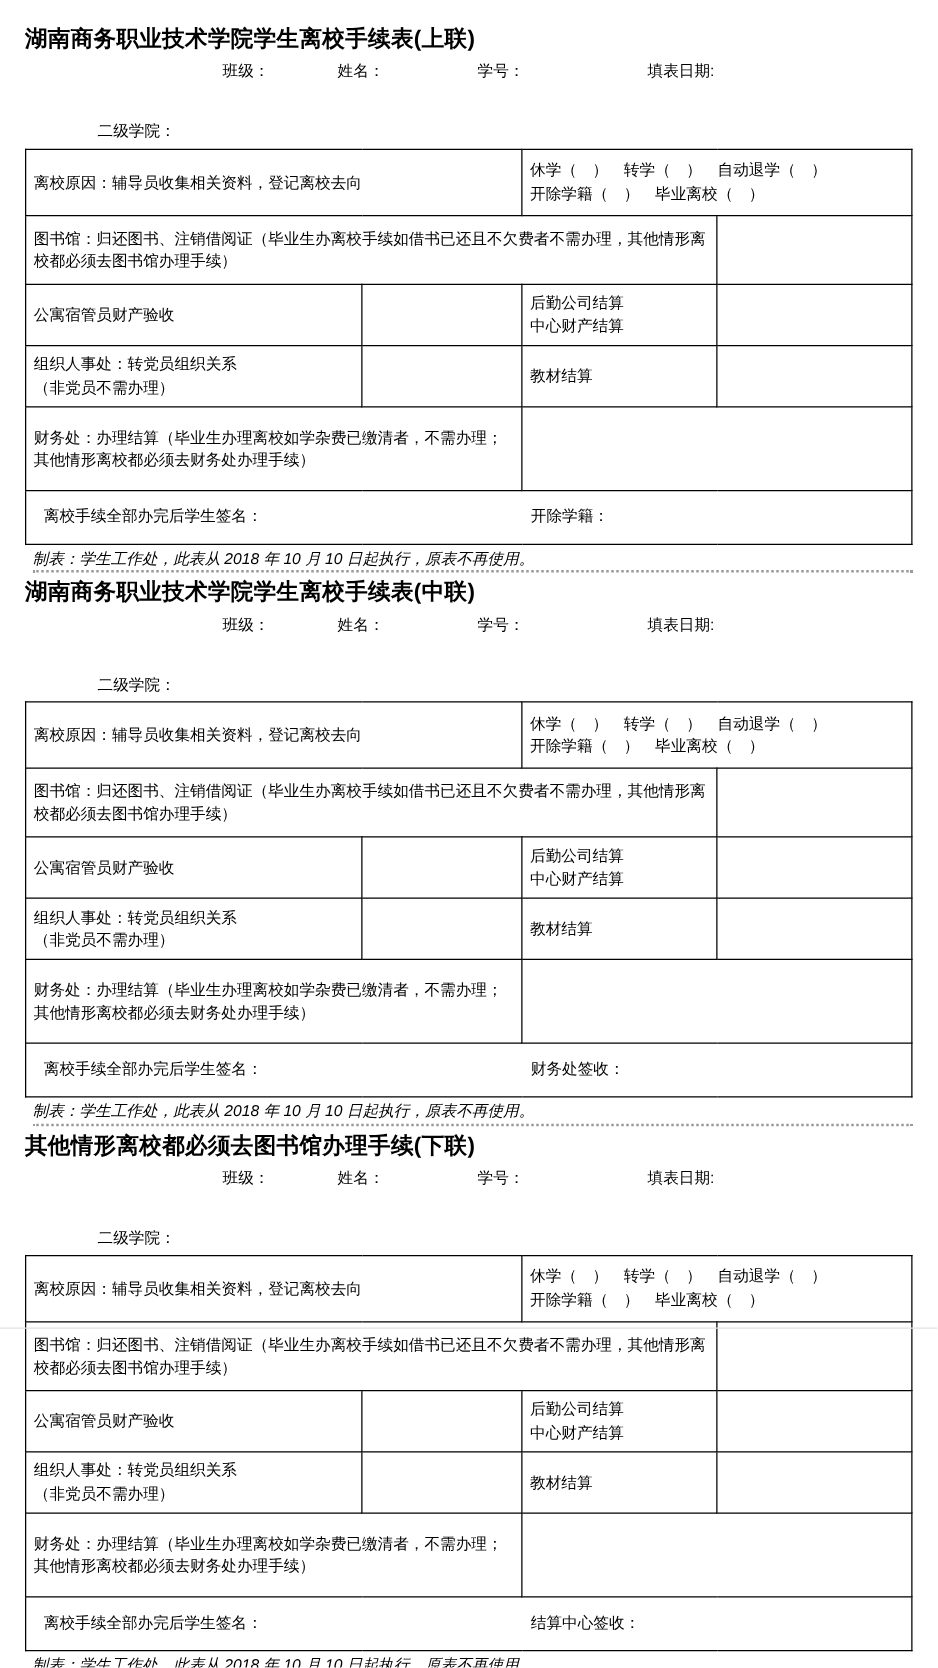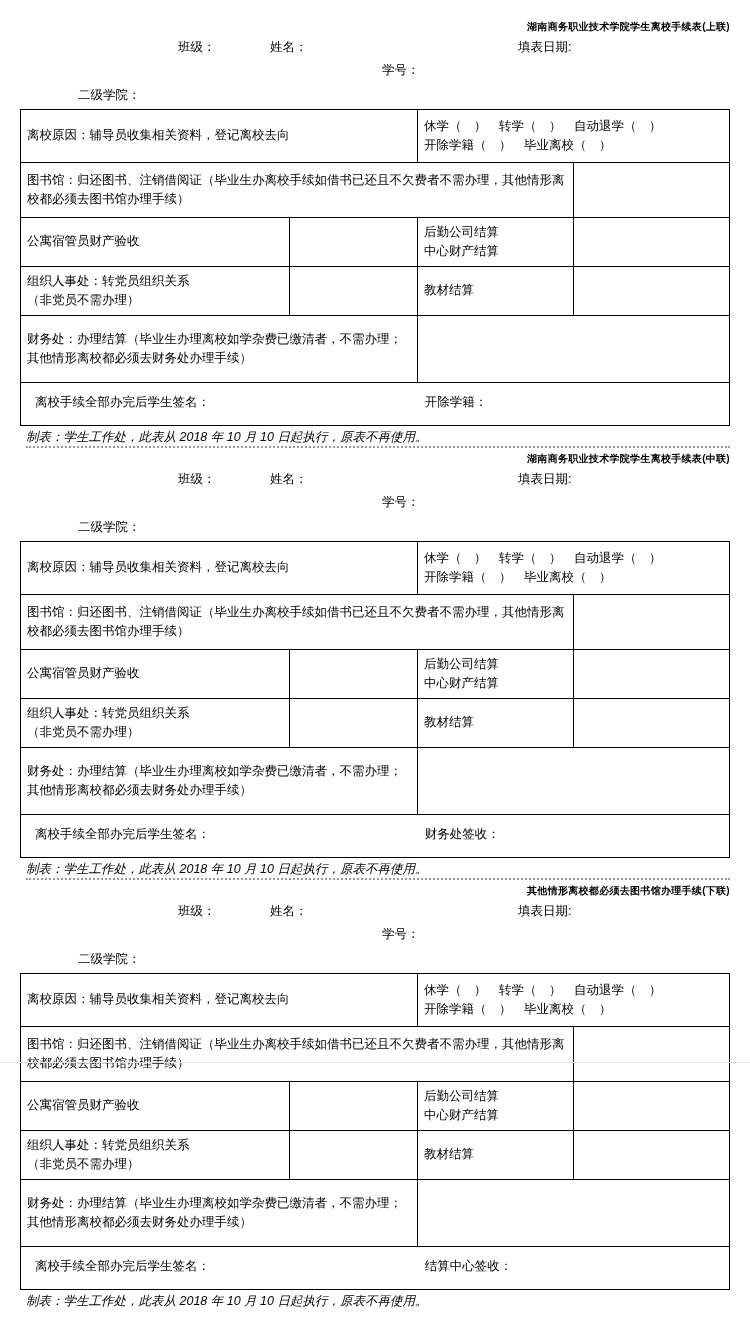--- a/index.html
+++ b/index.html
@@ -22,40 +22,40 @@
     box-sizing: border-box;
   }
   .doc-area {
     padding: 14px 20px 0 20px;
     box-sizing: border-box;
   }
   .form-block {
     margin-bottom: 2px;
   }
   .form-title {
-    text-align: right;
-    font-size: 10px;
+    text-align: left;
+    font-size: 18px;
     font-weight: bold;
     letter-spacing: 0.3px;
     margin: 6px 0 6px 0;
     line-height: 1.3;
   }
   .meta-row {
     display: flex;
     font-size: 12.5px;
     padding: 0 6px 4px 6px;
     line-height: 1.4;
   }
   .meta-cell {
     white-space: nowrap;
   }
   .meta-s1 { width: 100px; padding-left: 52px; margin-top: 48px; }
   .meta-s2 { width: 92px; }
   .meta-s3 { width: 112px; }
-  .meta-s4 { width: 136px; margin-top: 23px; }
+  .meta-s4 { width: 136px; }
   .meta-s5 { }
 
   table.form {
     width: 100%;
     border-collapse: collapse;
     table-layout: fixed;
     font-size: 12.5px;
   }
   table.form td {
     border: 1px solid #000;

